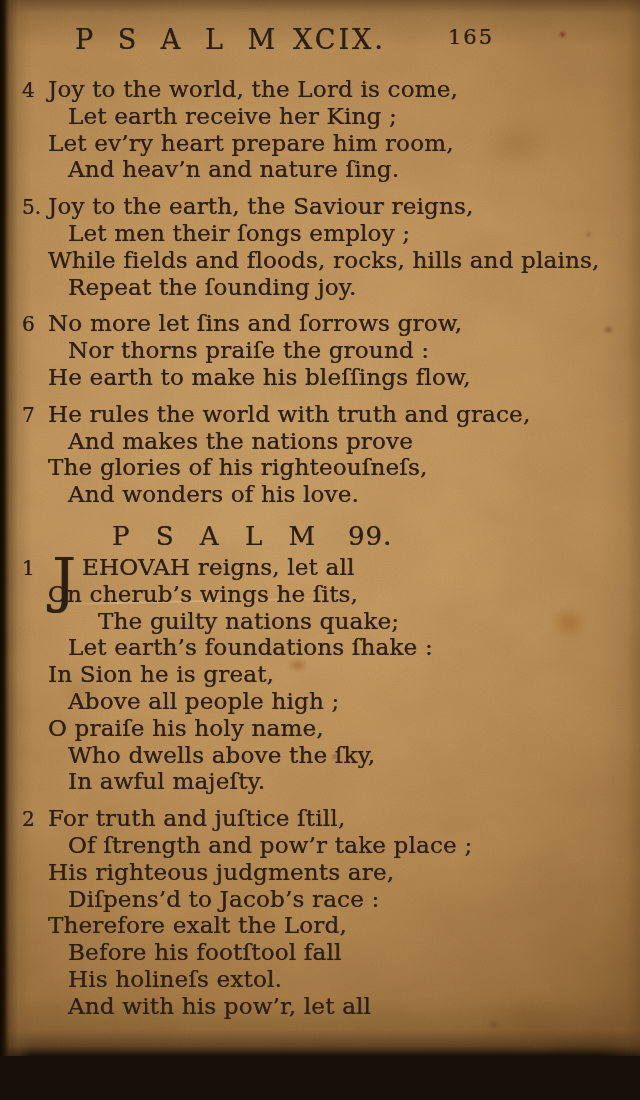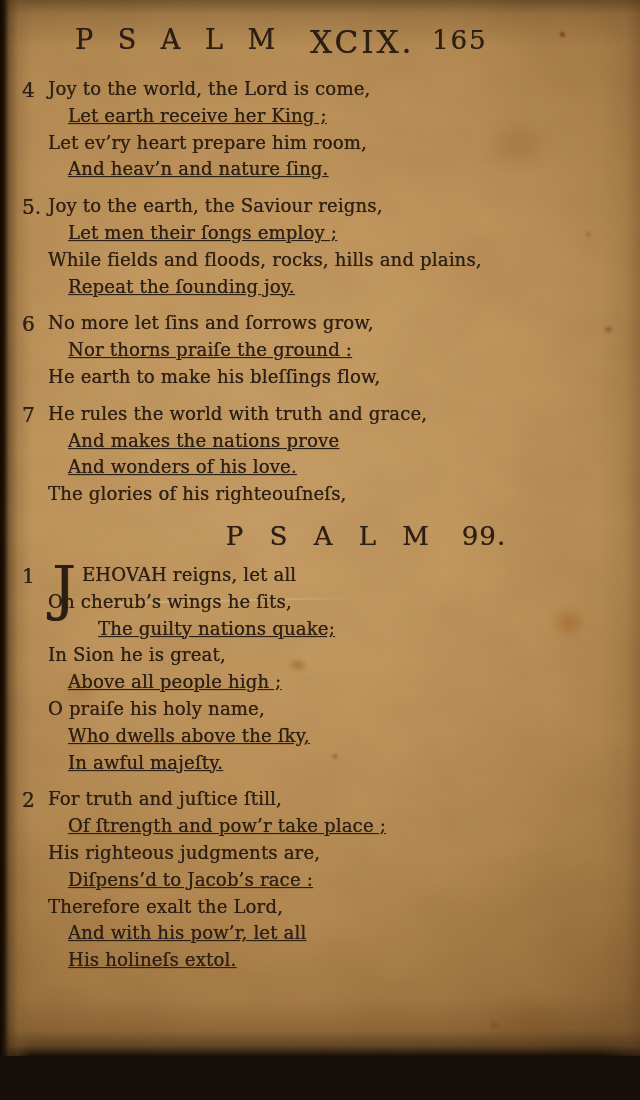--- a/index.html
+++ b/index.html
@@ -13,30 +13,30 @@
       linear-gradient(90deg,#0f0903 0px,#241607 4px,rgba(84,58,28,.60) 9px,rgba(130,95,50,.30) 18px,rgba(150,110,60,0) 32px),
       linear-gradient(270deg,rgba(96,66,32,.34) 0px,rgba(130,95,52,.16) 14px,rgba(150,110,60,0) 40px),
       linear-gradient(0deg,rgba(14,8,3,.92) 0px,rgba(52,34,15,.55) 10px,rgba(110,78,40,.30) 26px,rgba(150,110,60,0) 58px),
       linear-gradient(180deg,rgba(58,38,16,.50) 0px,rgba(110,80,42,.28) 14px,rgba(150,110,60,0) 46px),
       radial-gradient(ellipse 95% 70% at 42% 42%,#d0a76e 0%,#c79c63 40%,#b98e56 65%,#a27843 85%,#8a6234 100%);
   }
   .ink{color:rgba(44,31,19,.94);text-shadow:0 0 .6px rgba(58,42,26,.75),.4px .4px .8px rgba(58,42,26,.35);}
   
   .running-head{position:absolute;top:24px;left:0;right:0;height:40px;z-index:3;}
   .rh-title{position:absolute;left:75px;top:0;font-size:27px;letter-spacing:8px;}
-  .rh-roman{position:absolute;left:310px;top:0;font-size:31px;letter-spacing:3px;}
-  .rh-page{position:absolute;left:432px;top:1px;font-size:26px;letter-spacing:2px;}
+  .rh-roman{position:absolute;left:293px;top:0;font-size:27px;letter-spacing:3px;}
+  .rh-page{position:absolute;left:448px;top:1px;font-size:21px;letter-spacing:2px;}
   
   .verses{position:absolute;top:76px;left:22px;right:20px;z-index:3;}
   .stanza{display:flex;margin:0 0 10px 0;}
   .stanza-num{width:26px;font-size:20px;padding-top:2px;}
   .stanza-lines{flex:1;position:relative;}
-  .verse-line{font-size:18px;line-height:26.8px;white-space:nowrap;letter-spacing:.2px;}
-  .indent-1{padding-left:20px;text-decoration:underline;}
-  .psalm-heading{margin:12px 0 10px 0;font-size:26px;line-height:32px;text-align:center;}
+  .verse-line{font-size:23px;line-height:26.8px;white-space:nowrap;letter-spacing:.2px;}
+  .indent-1{padding-left:20px;}
+  .psalm-heading{margin:12px 0 2px 0;font-size:26px;line-height:32px;}
   .ph-title{margin-left:90px;letter-spacing:9px;}
   .ph-num{margin-left:24px;letter-spacing:1px;}
   .dropcap{position:absolute;left:4px;top:0px;font-size:60px;line-height:52px;}
   .verse-line.dc1{padding-left:34px;}
   .verse-line.dc2{padding-left:50px;}
   
   .grain{position:absolute;inset:0;z-index:6;mix-blend-mode:multiply;opacity:.8;pointer-events:none;}
   .stain{position:absolute;border-radius:50%;pointer-events:none;z-index:2;}
   .st-big{filter:blur(3px);}
   .st-small{filter:blur(1px);}
@@ -92,49 +92,51 @@
           <div class="verse-line indent-0">No more let ſins and ſorrows grow,</div>
           <div class="verse-line indent-1">Nor thorns praiſe the ground :</div>
           <div class="verse-line indent-0">He earth to make his bleſſings flow,</div>
         </div>
       </div>
       <div class="stanza">
         <span class="stanza-num">7</span>
         <div class="stanza-lines">
           <div class="verse-line indent-0">He rules the world with truth and grace,</div>
           <div class="verse-line indent-1">And makes the nations prove</div>
+          <div class="verse-line indent-0">The glories of his righteouſneſs,</div>
           <div class="verse-line indent-1">And wonders of his love.</div>
-          <div class="verse-line indent-0">The glories of his righteouſneſs,</div>
         </div>
       </div>
       <div class="psalm-heading"><span class="ph-title">P S A L M</span><span class="ph-num">99.</span></div>
       <div class="stanza">
         <span class="stanza-num">1</span>
         <div class="stanza-lines">
           <span class="dropcap">J</span>
           <div class="verse-line indent-0 dc1">EHOVAH reigns, let all</div>
           <div class="verse-line indent-0">On cherub’s wings he ſits,</div>
           <div class="verse-line indent-1 dc2">The guilty nations quake;</div>
+          <div class="verse-line indent-1">Let earth’s foundations ſhake :</div>
           <div class="verse-line indent-0">In Sion he is great,</div>
           <div class="verse-line indent-1">Above all people high ;</div>
           <div class="verse-line indent-0">O praiſe his holy name,</div>
           <div class="verse-line indent-1">Who dwells above the ſky,</div>
           <div class="verse-line indent-1">In awful majeſty.</div>
         </div>
       </div>
       <div class="stanza">
         <span class="stanza-num">2</span>
         <div class="stanza-lines">
           <div class="verse-line indent-0">For truth and juſtice ſtill,</div>
           <div class="verse-line indent-1">Of ſtrength and pow’r take place ;</div>
           <div class="verse-line indent-0">His righteous judgments are,</div>
           <div class="verse-line indent-1">Diſpens’d to Jacob’s race :</div>
           <div class="verse-line indent-0">Therefore exalt the Lord,</div>
+          <div class="verse-line indent-1">Before his footſtool fall</div>
+          <div class="verse-line indent-1">His holineſs extol.</div>
           <div class="verse-line indent-1">And with his pow’r, let all</div>
-          <div class="verse-line indent-1">His holineſs extol.</div>
         </div>
       </div>
     </main>
 
   <svg class="grain" width="640" height="1100" aria-hidden="true">
     <defs>
       <filter id="fgrain" x="0" y="0" width="100%" height="100%">
         <feTurbulence type="fractalNoise" baseFrequency="0.9" numOctaves="2" seed="7"></feTurbulence>
         <feColorMatrix type="matrix" values="0 0 0 0 0.30  0 0 0 0 0.20  0 0 0 0 0.10  0 0 0 0.16 0"></feColorMatrix>
       </filter>

